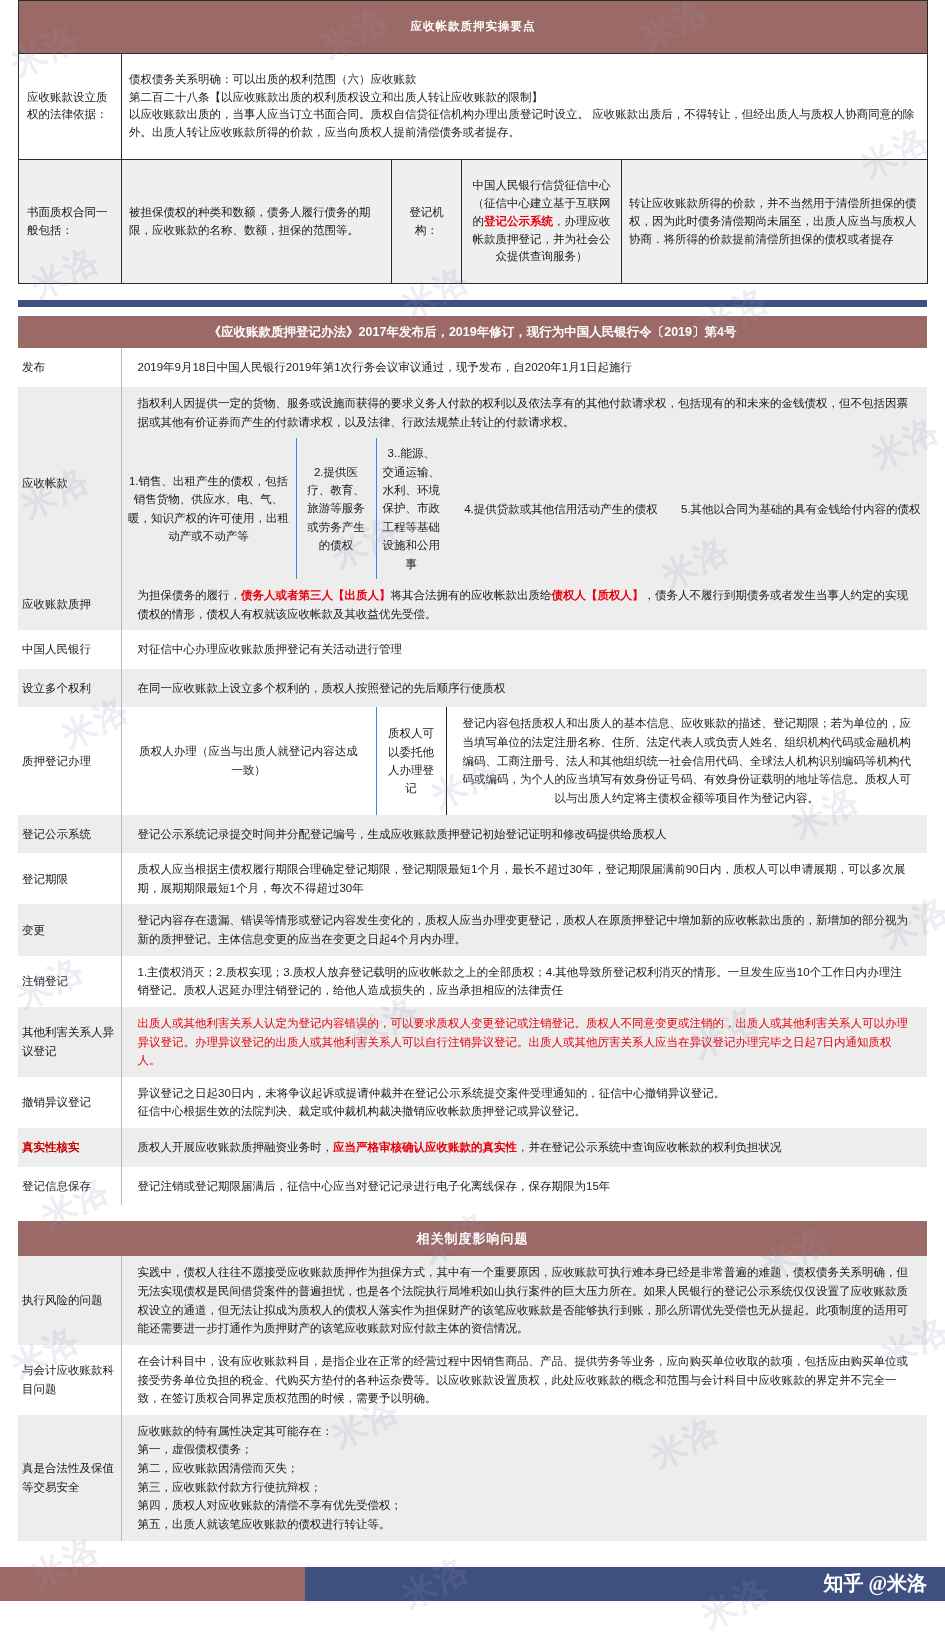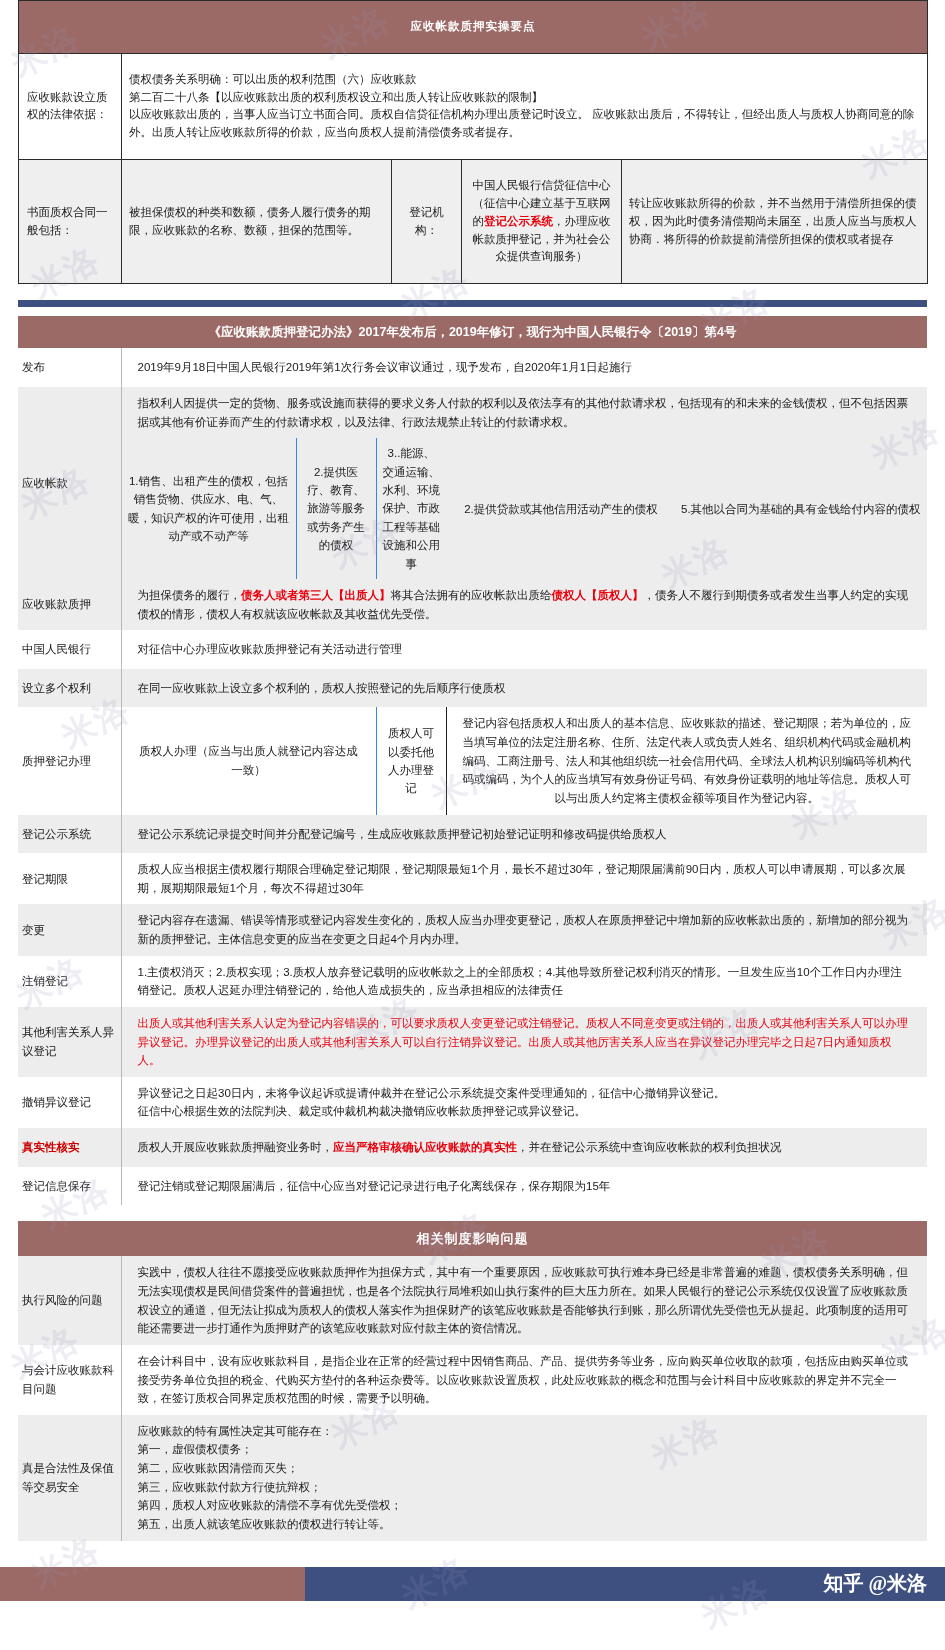--- a/index.html
+++ b/index.html
@@ -263,21 +263,21 @@
       </tr>
 
       <tr class="shade">
         <td class="lbl" rowspan="2">应收帐款</td>
         <td class="body" colspan="6">指权利人因提供一定的货物、服务或设施而获得的要求义务人付款的权利以及依法享有的其他付款请求权，包括现有的和未来的金钱债权，但不包括因票据或其他有价证券而产生的付款请求权，以及法律、行政法规禁止转让的付款请求权。</td>
       </tr>
       <tr class="shade cells5">
         <td class="body">1.销售、出租产生的债权，包括销售货物、供应水、电、气、暖，知识产权的许可使用，出租动产或不动产等</td>
         <td class="sub">2.提供医疗、教育、旅游等服务或劳务产生的债权</td>
         <td class="sub">3..能源、交通运输、水利、环境保护、市政工程等基础设施和公用事</td>
-        <td colspan="2" style="text-align:center">2.提供贷款或其他信用活动产生的债权</td>
+        <td colspan="2" style="text-align:center">4.提供贷款或其他信用活动产生的债权</td>
         <td style="text-align:left">5.其他以合同为基础的具有金钱给付内容的债权</td>
       </tr>
 
       <tr class="shade">
         <td class="lbl">应收账款质押</td>
         <td class="body" colspan="6">
           <span>为担保债务的履行，</span><span class="redb">债务人或者第三人【出质人】</span><span>将其合法拥有的应收帐款出质给</span><span class="redb">债权人【质权人】</span><span>，债务人不履行到期债务或者发生当事人约定的实现债权的情形，债权人有权就该应收帐款及其收益优先受偿。</span>
         </td>
       </tr>
 

